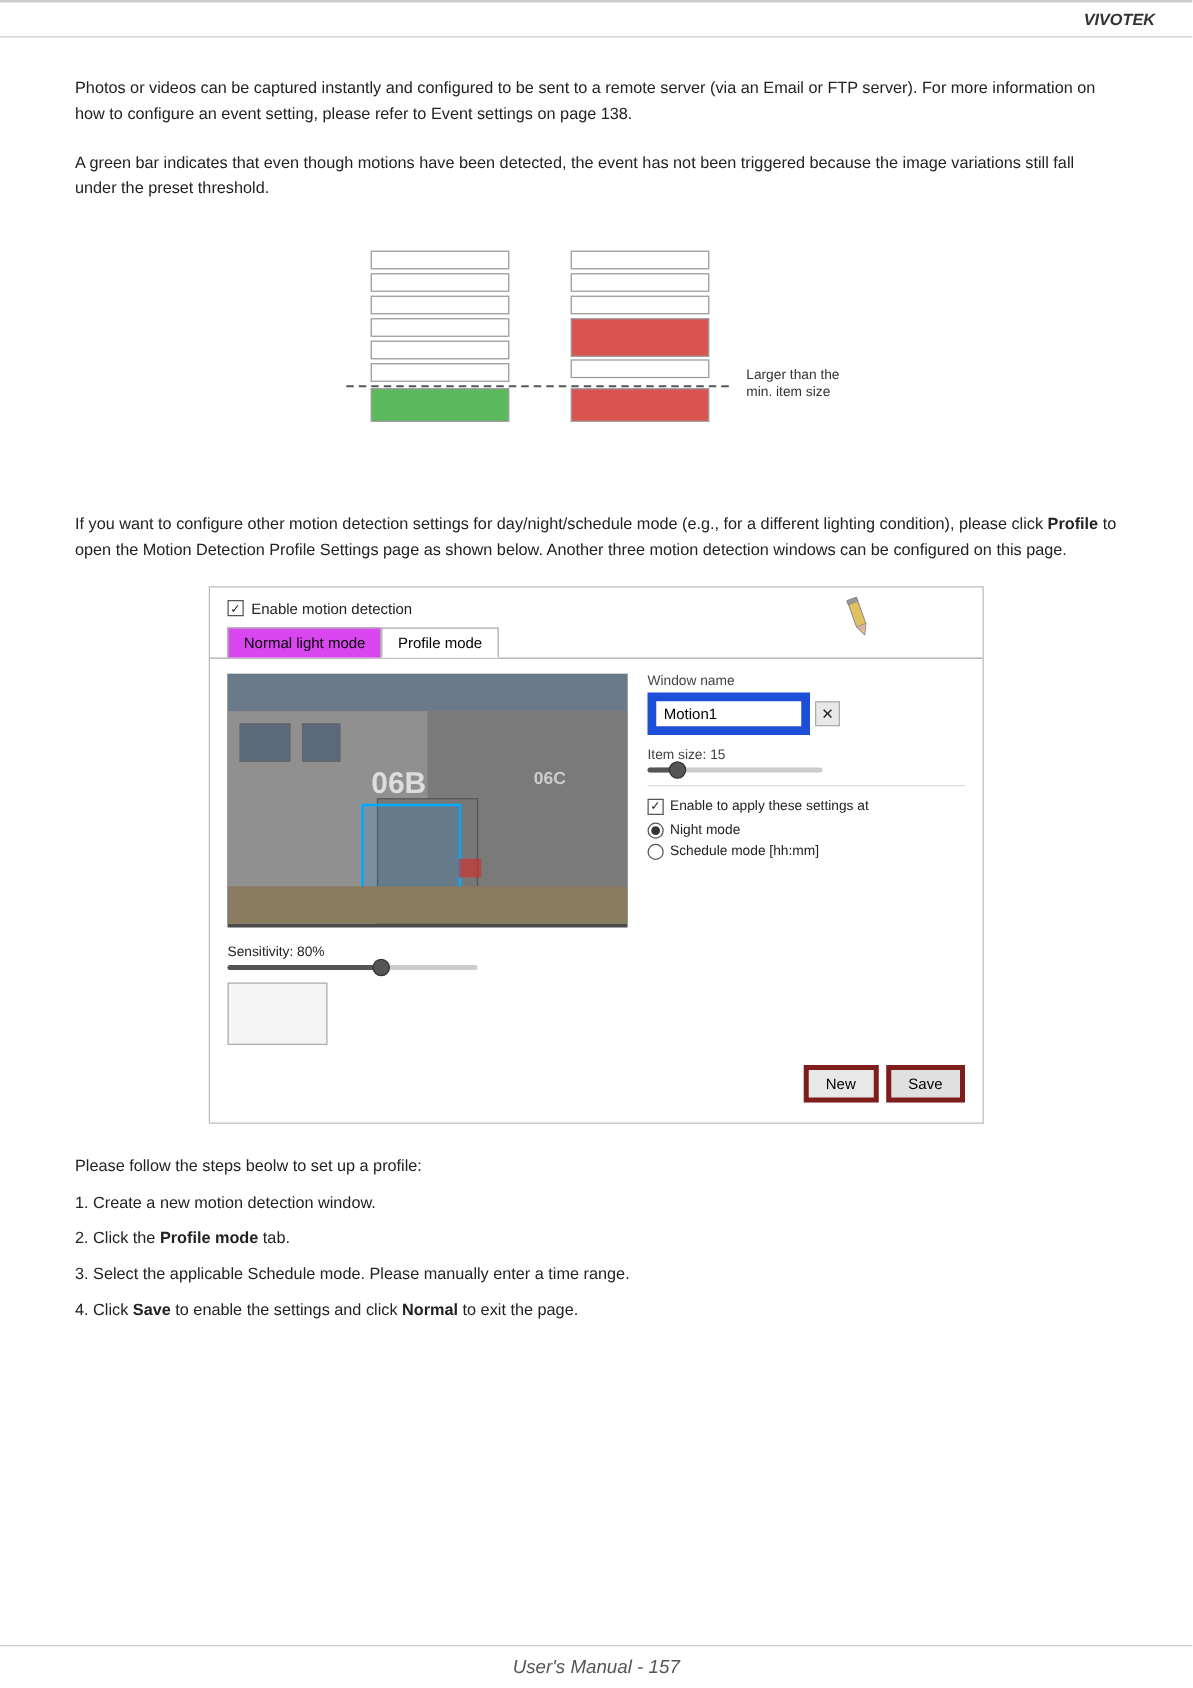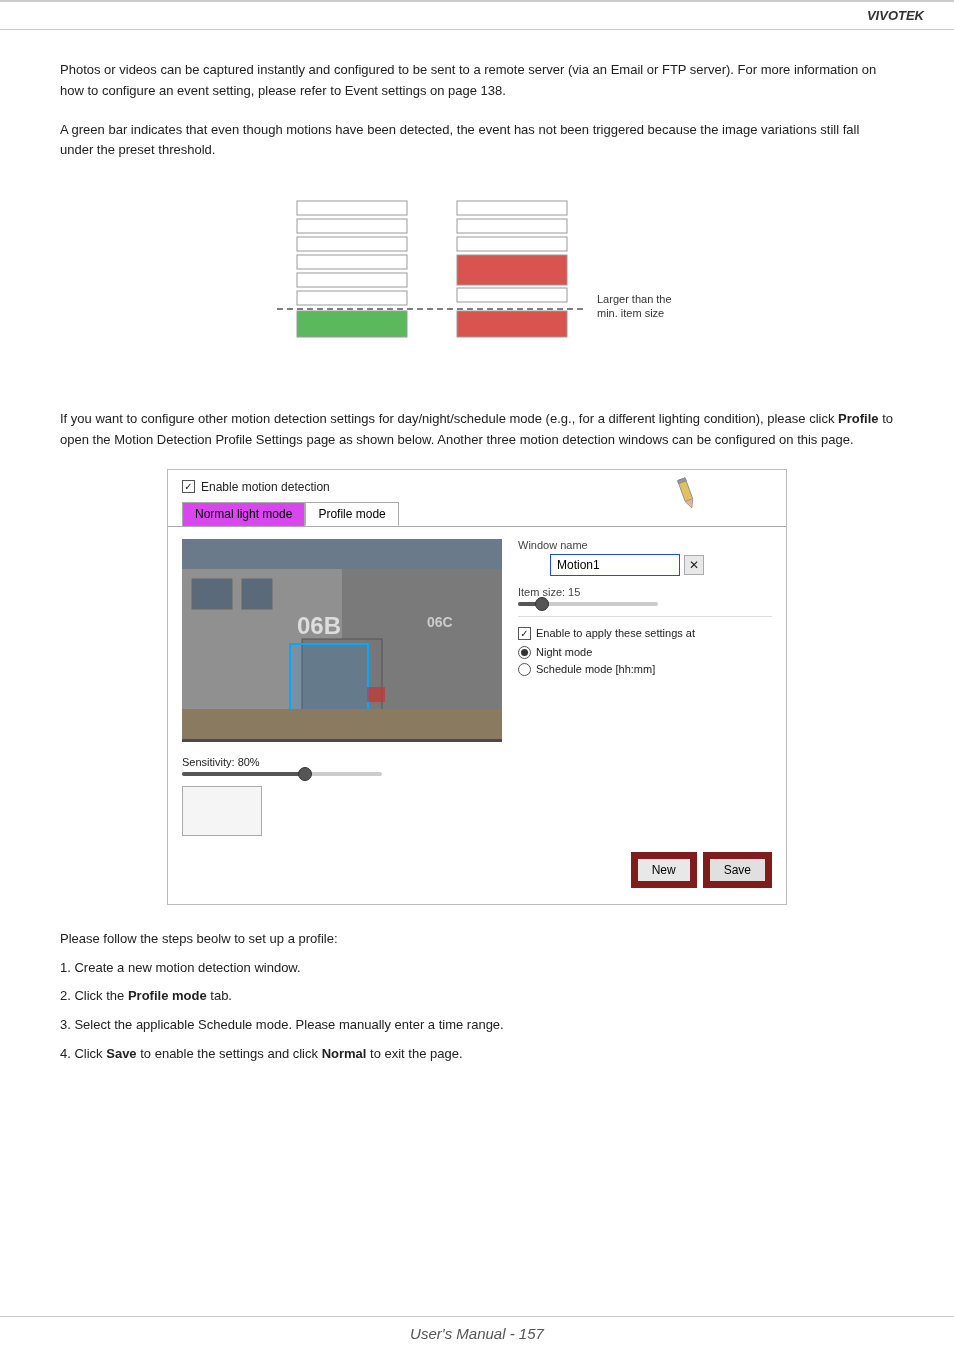--- a/index.html
+++ b/index.html
@@ -184,26 +184,25 @@
       margin-bottom: 3px;
     }
 
     .text-input-row {
       display: flex;
       align-items: center;
       gap: 4px;
     }
 
     .text-input {
-      border: 1px solid #1d4ed8;
+      border: 7px solid #1d4ed8;
       padding: 3px 6px;
       font-size: 12px;
       width: 130px;
       background: #fff;
-      margin-left: 32px;
     }
 
     .x-btn {
       width: 20px;
       height: 20px;
       border: 1px solid #aaa;
       background: #e8e8e8;
       display: flex;
       align-items: center;
       justify-content: center;
@@ -277,21 +276,21 @@
 
     .bottom-buttons {
       display: flex;
       justify-content: flex-end;
       gap: 6px;
       padding: 8px 14px 0 0;
     }
 
     .btn {
       padding: 4px 14px;
-      border: 7px solid #7f1d1d;
+      border: 4px solid #7f1d1d;
       background: #e8e8e8;
       font-size: 12px;
       cursor: pointer;
     }
 
     .btn-save {
       background: #e0e0e0;
     }
 
     

